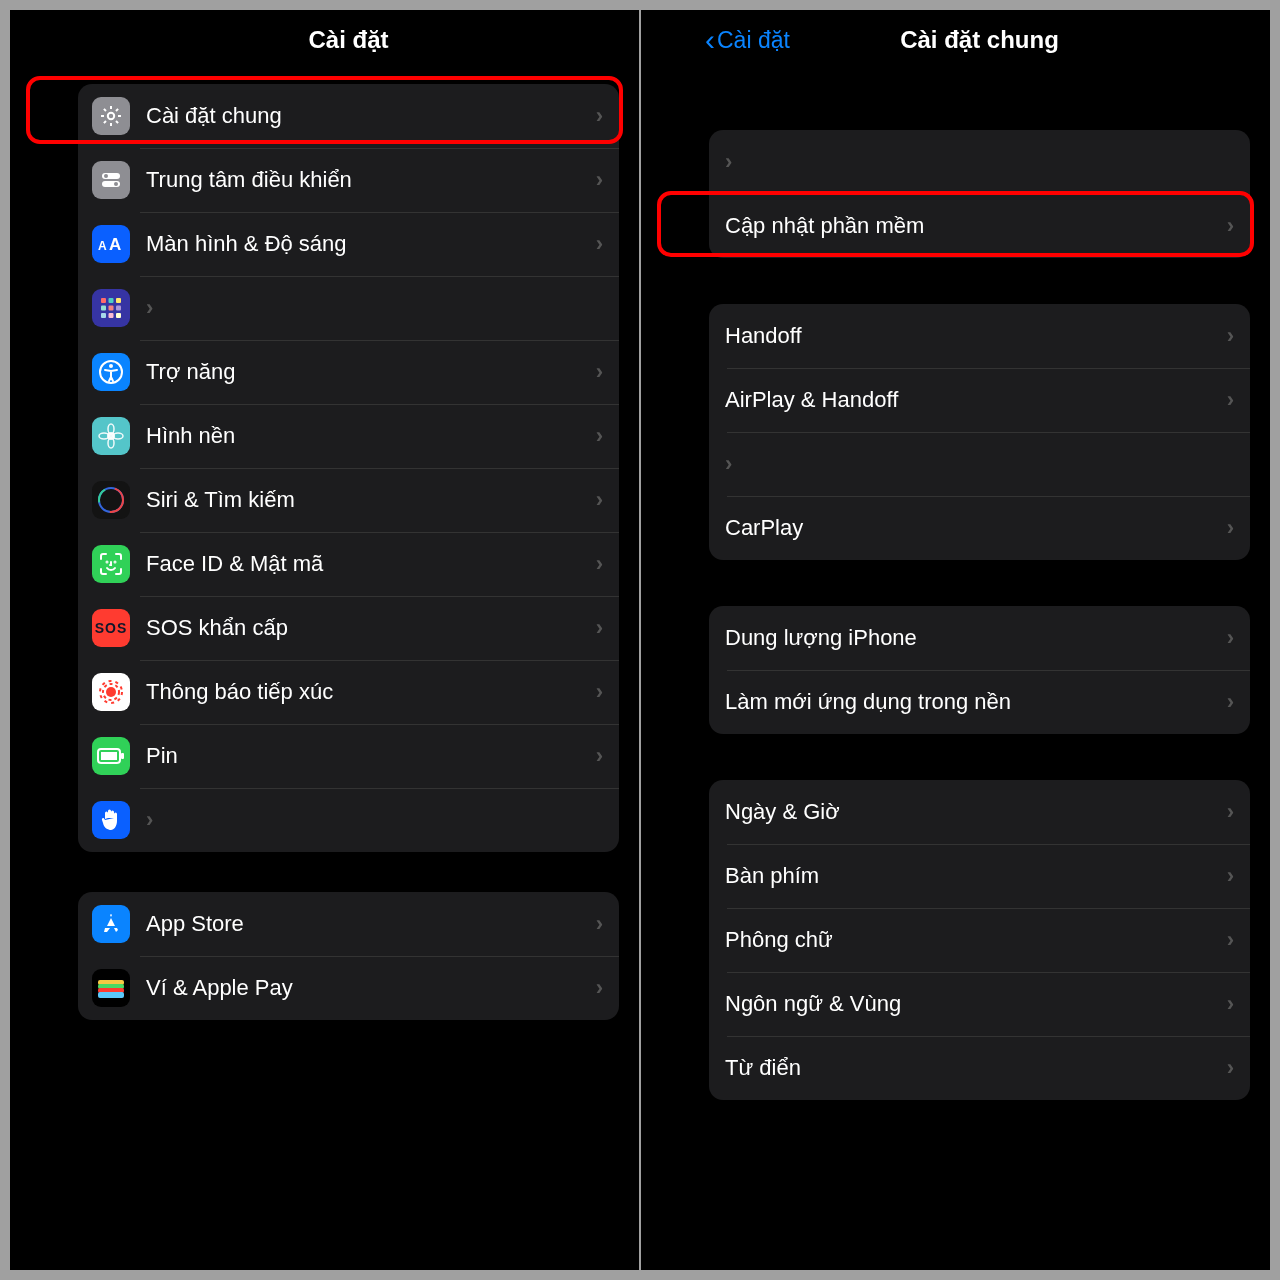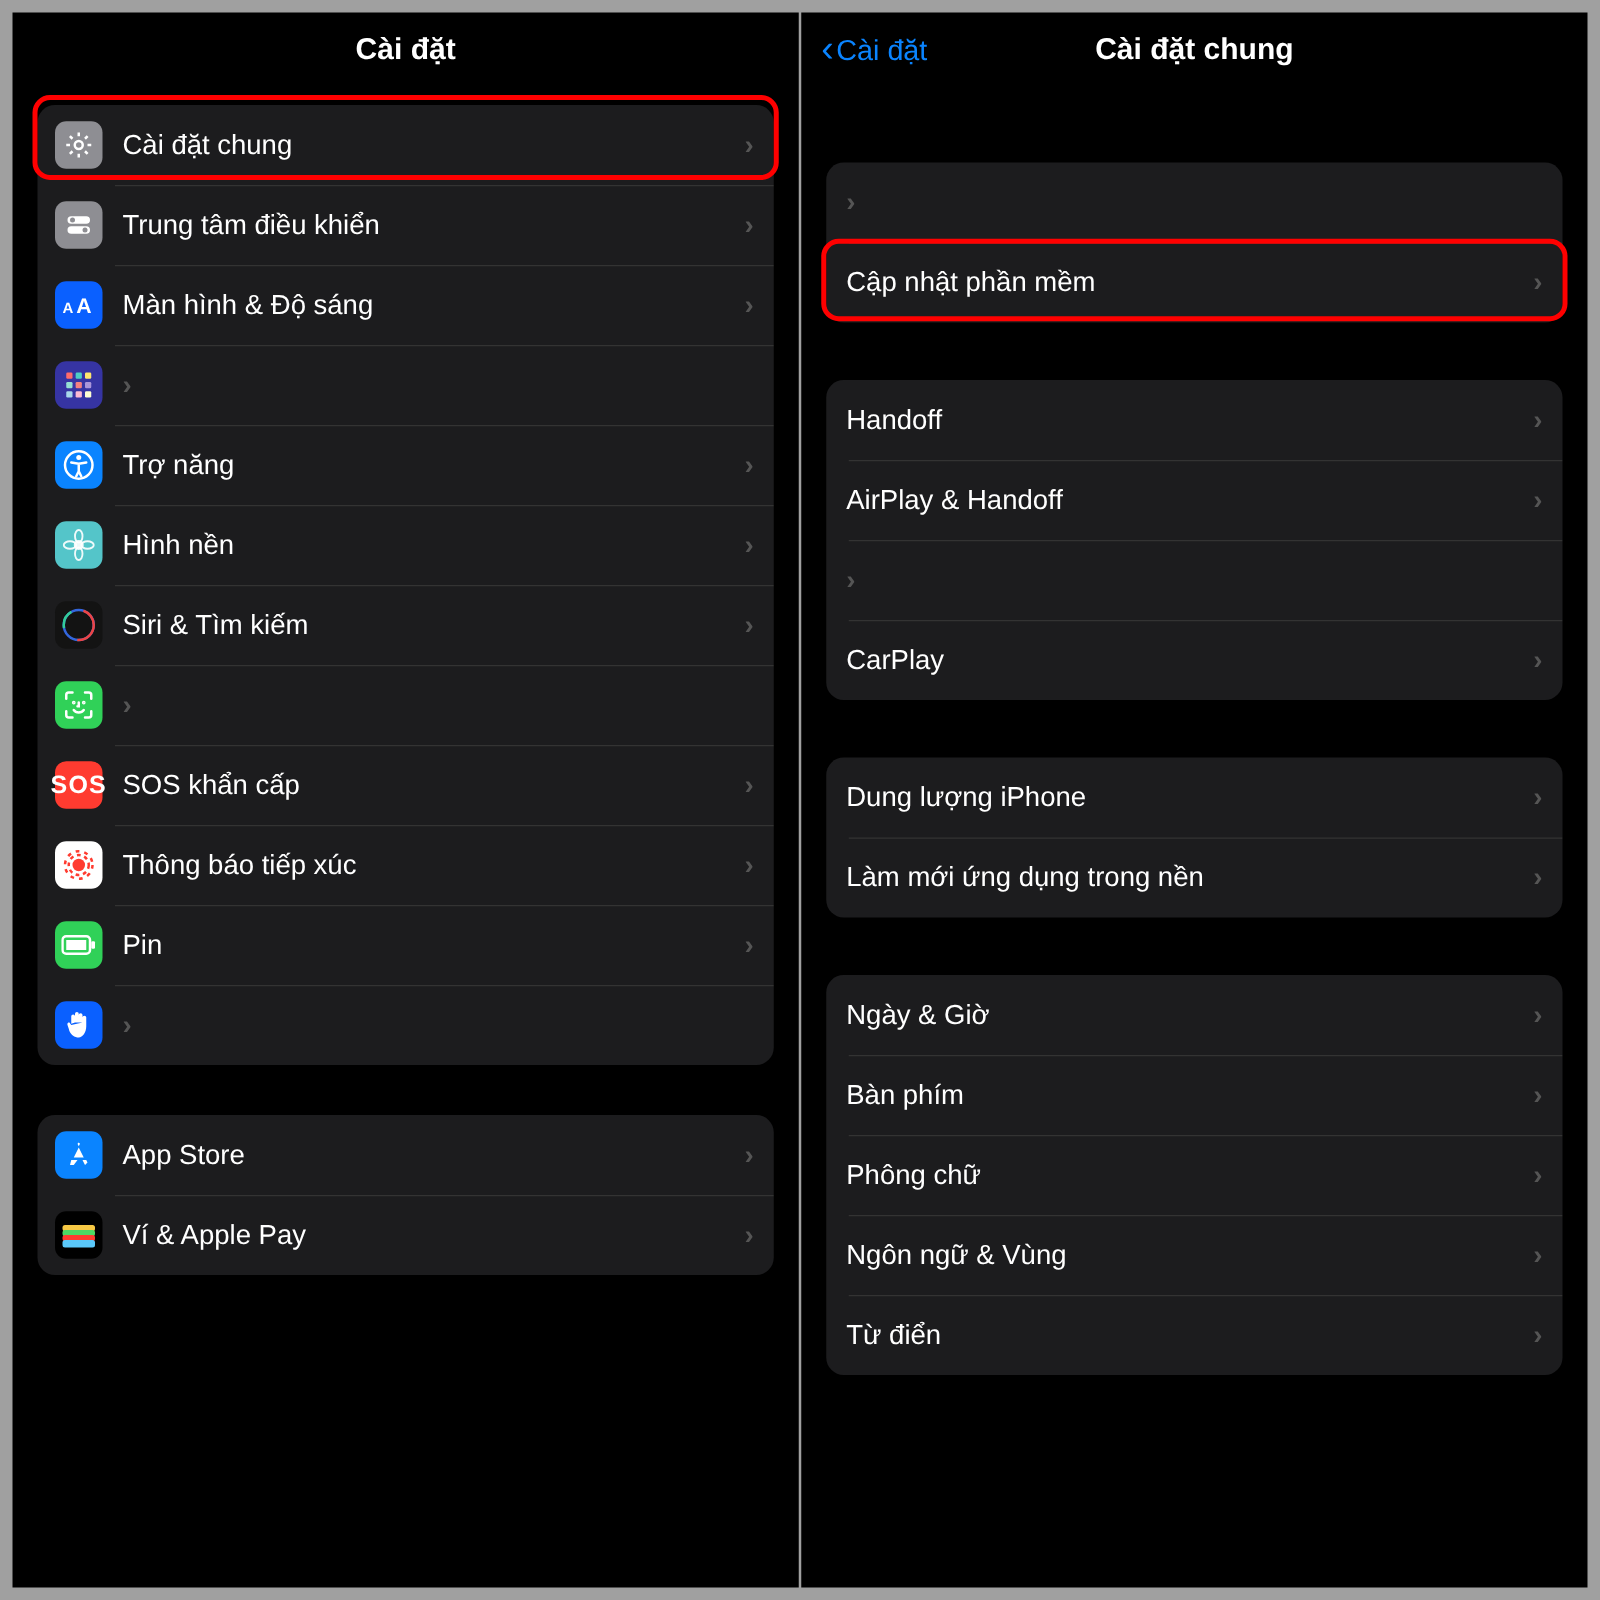--- a/index.html
+++ b/index.html
@@ -11,20 +11,21 @@
     font-family: -apple-system, "Helvetica Neue", Arial, sans-serif;
     overflow: hidden;
   }
   .pane {
     width: 629px;
     height: 1260px;
     background: #000;
     margin: 10px 0 10px 10px;
     position: relative;
     overflow: hidden;
+    padding-left: 48px;
   }
   .pane.right { margin-left: 2px; }
 
   .header {
     height: 60px;
     position: relative;
     display: flex;
     align-items: center;
     justify-content: center;
   }
@@ -117,21 +118,21 @@
 
   
   .ic-general { background: #8e8e93; }
   .ic-control { background: #8e8e93; }
   .ic-display { background: #0a60ff; }
   .ic-home   { background: #3634a3; }
   .ic-access { background: #0a84ff; }
   .ic-wall   { background: #54c5c9; }
   .ic-siri   { background: #131313; }
   .ic-face   { background: #30d158; }
-  .ic-sos    { background: #ff3b30; color:#ffffff; font-weight:700; font-size:20px; letter-spacing:1px; }
+  .ic-sos    { background: #ff3b30; color:#0f172a; font-weight:700; font-size:14px; letter-spacing:1px; }
   .ic-expo   { background: #fff; }
   .ic-batt   { background: #30d158; }
   .ic-priv   { background: #0a60ff; }
   .ic-store  { background: #0a84ff; }
   .ic-wallet { background: #000; }
 </style>
 </head>
 <body>
 
 <div class="pane">
@@ -237,20 +238,21 @@
 
       <div class="row left-row">
         <span class="icon ic-face">
           <svg width="26" height="26" viewBox="0 0 26 26" fill="none" stroke="#fff" stroke-width="2" stroke-linecap="round">
               <path d="M3 8V5a2 2 0 012-2h3M18 3h3a2 2 0 012 2v3M23 18v3a2 2 0 01-2 2h-3M8 23H5a2 2 0 01-2-2v-3"></path>
               <circle cx="9" cy="11" r="0.5" fill="#fff"></circle>
               <circle cx="17" cy="11" r="0.5" fill="#fff"></circle>
               <path d="M13 11v3h-1M9 17c1 1.5 3 2 4 2s3-.5 4-2"></path>
             </svg>
         </span>
+        <span class="row-label">Face ID &amp; Mật mã</span>
         <span class="chevron">›</span>
       </div>
 
       <div class="row left-row">
         <span class="icon ic-sos">SOS</span>
         <span class="row-label">SOS khẩn cấp</span>
         <span class="chevron">›</span>
       </div>
 
       <div class="row left-row">

